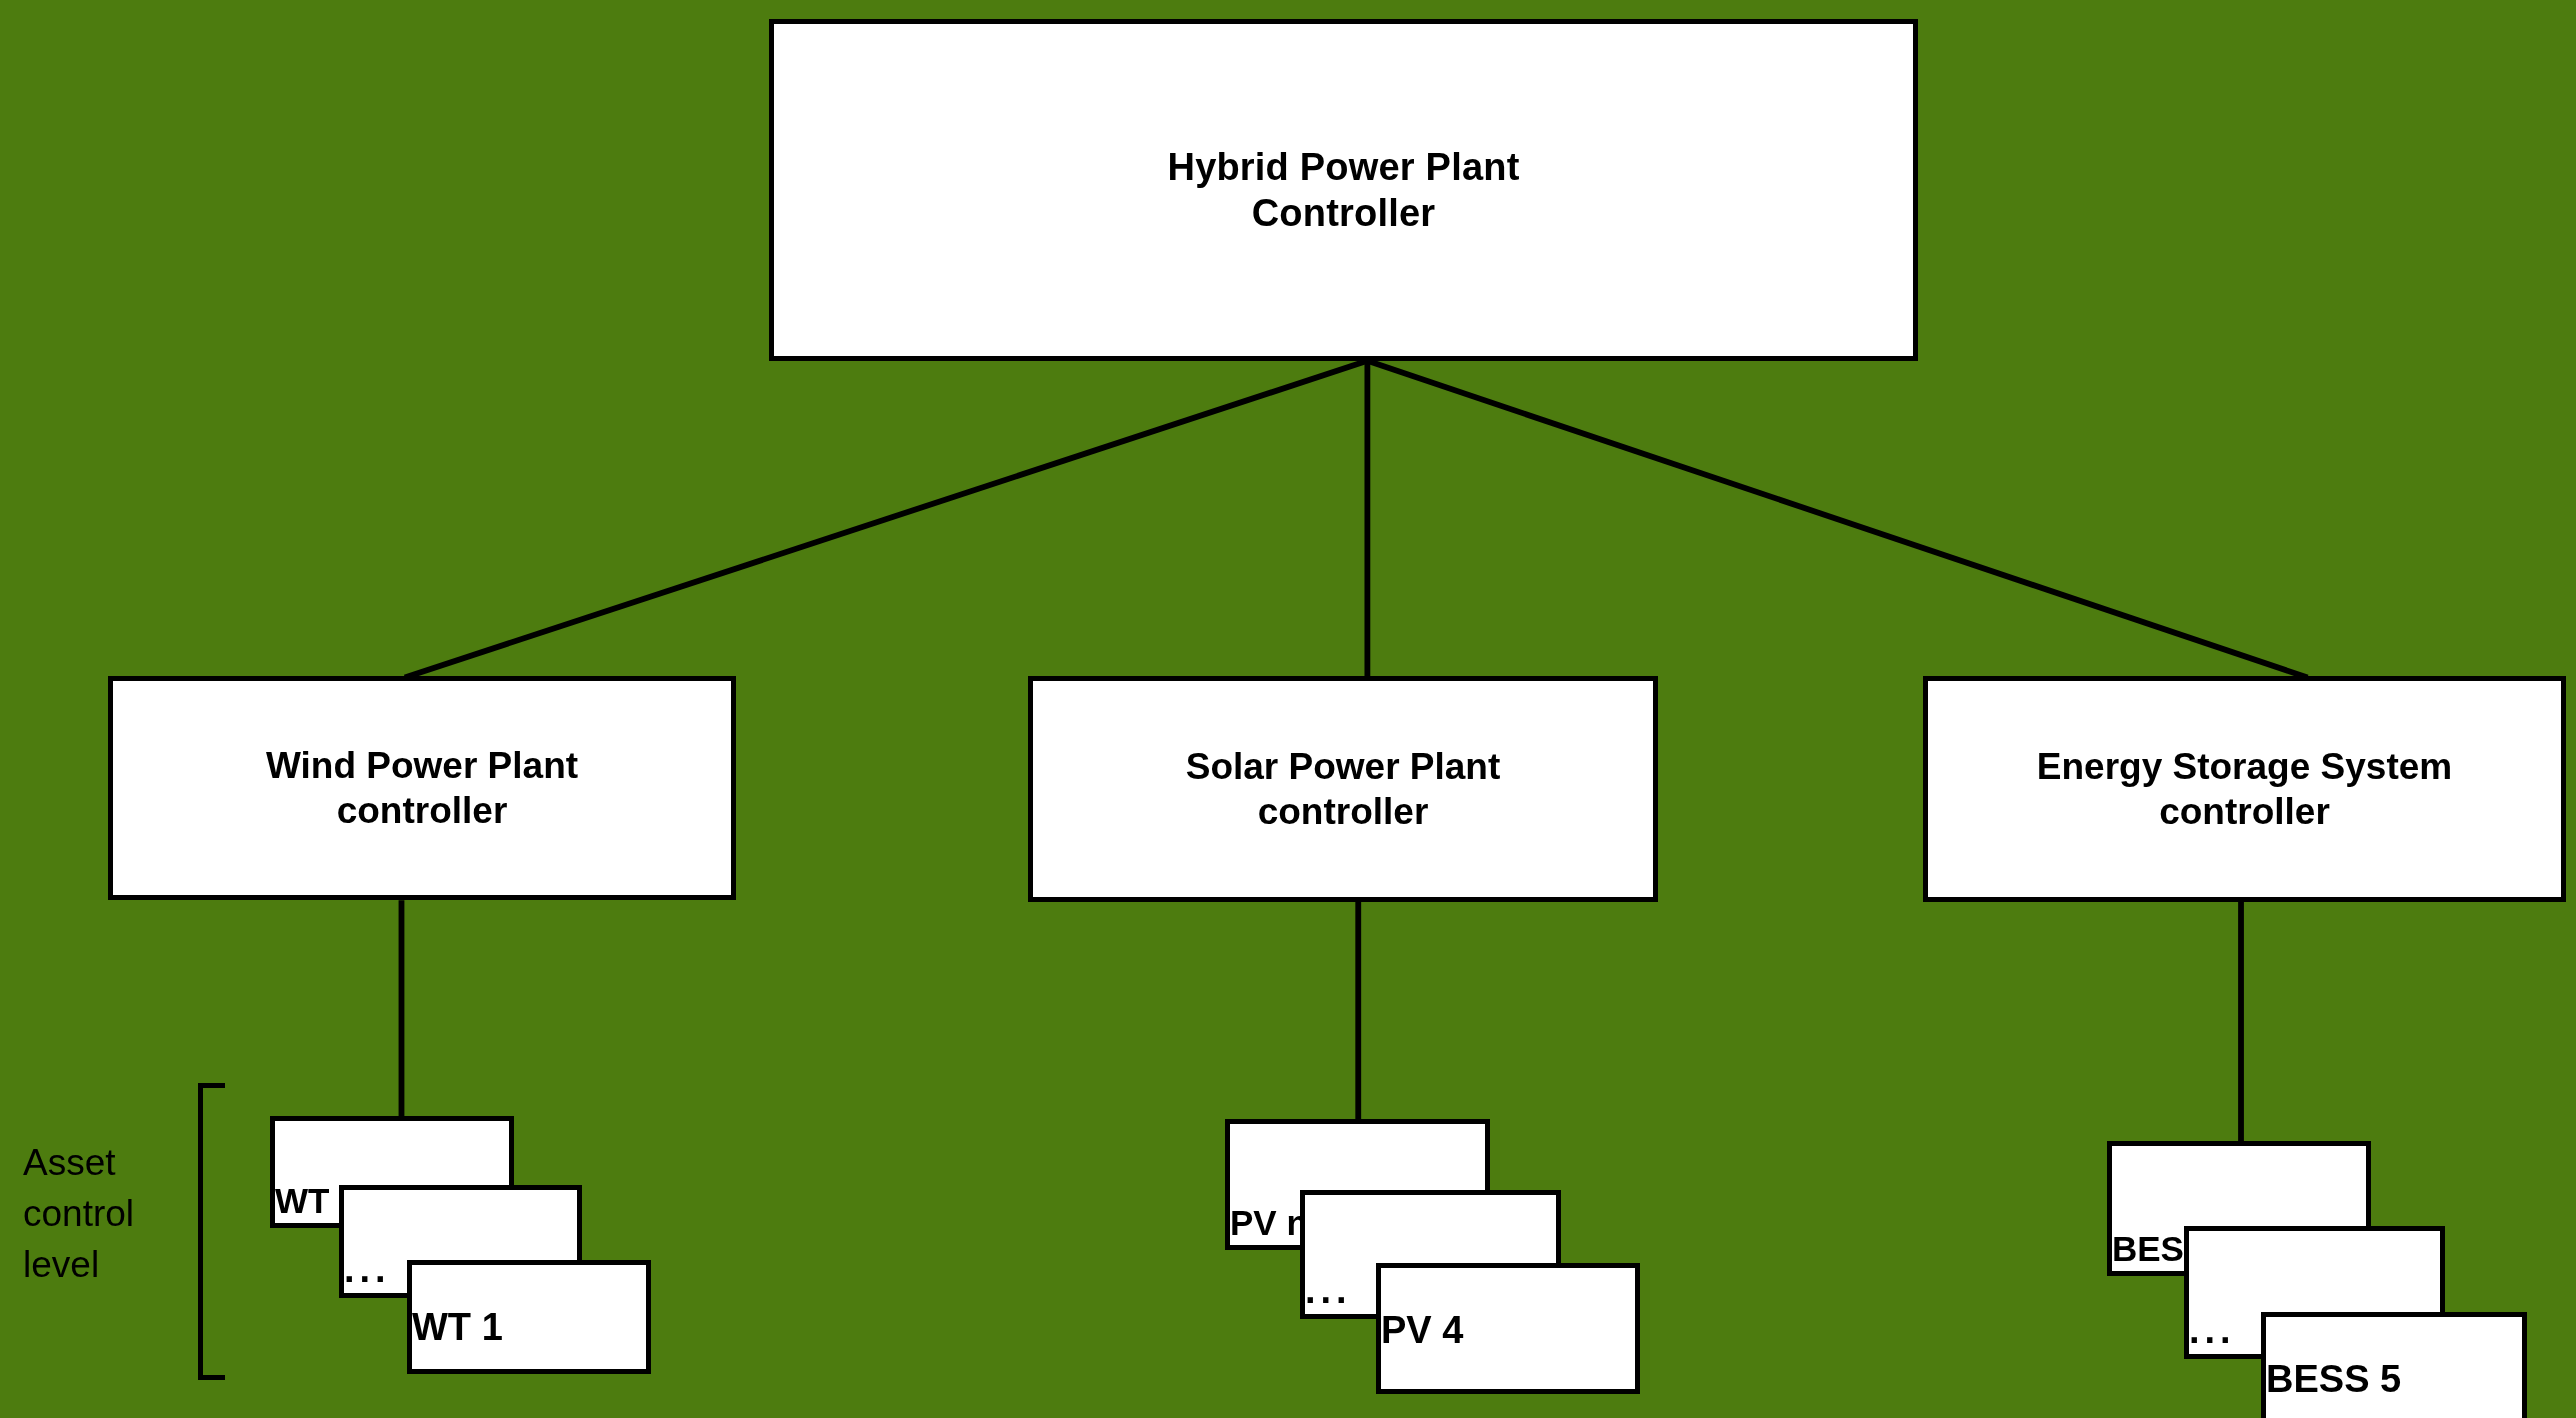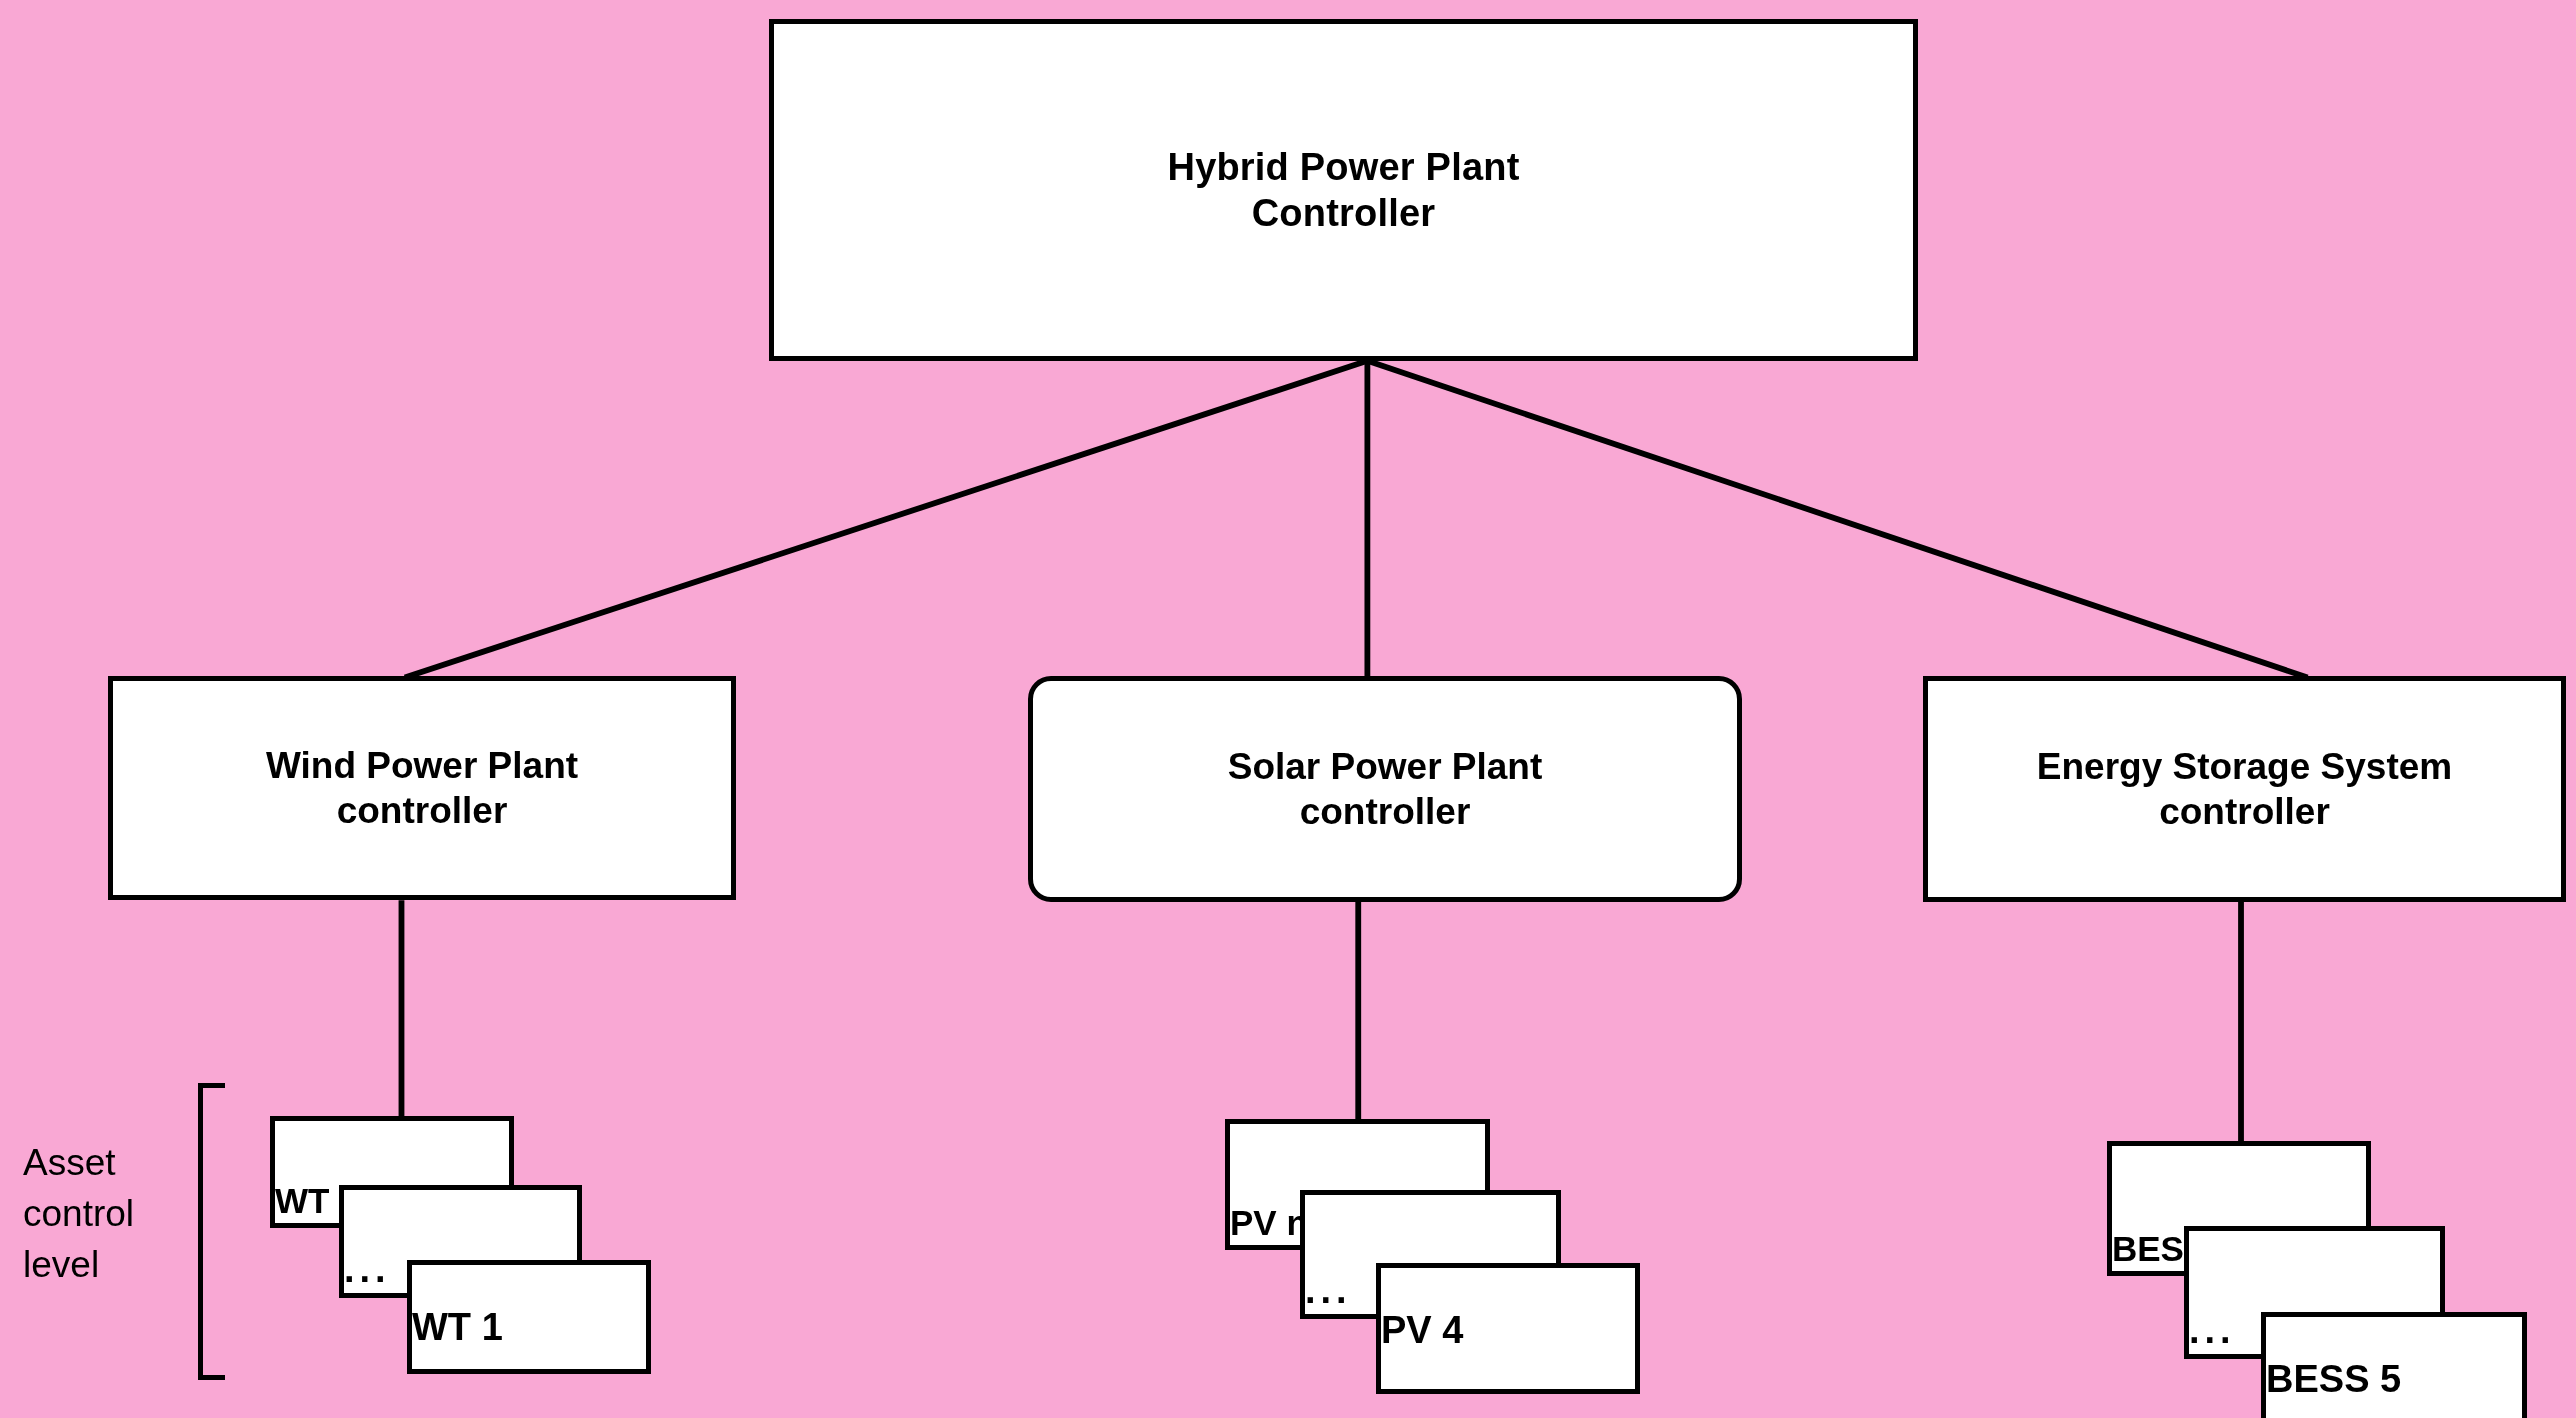--- a/index.html
+++ b/index.html
@@ -5,21 +5,21 @@
 <style>
   html, body {
     margin: 0;
     padding: 0;
     background: #ffffff;
   }
   #canvas {
     position: relative;
     width: 2576px;
     height: 1419px;
-    background: #f9a8d4;
+    background: #4d7c0f;
     overflow: hidden;
     font-family: "Liberation Sans", "DejaVu Sans", sans-serif;
   }
   
   .box {
     position: absolute;
     box-sizing: border-box;
     background: #ffffff;
     border: 5.8px solid #000000;
     display: flex;
@@ -33,21 +33,21 @@
     line-height: 1.22;
     white-space: pre-line;
   }
   
   #box-hppc { left: 769px; top: 19px; width: 1149px; height: 342px; }
   #box-hppc .label { font-size: 38px; letter-spacing: 0.2px; }
 
   
   .plant-box .label { font-size: 37px; }
   #box-wind  { left: 108px;  top: 676px; width: 628px; height: 224px; }
-  #box-solar { left: 1028px; top: 676px; width: 714px; height: 226px; border-radius: 23px; }
+  #box-solar { left: 1028px; top: 676px; width: 630px; height: 226px; }
   #box-ess   { left: 1923px; top: 676px; width: 643px; height: 226px; }
 
   
   .asset-box {
     position: absolute;
     box-sizing: border-box;
     background: #ffffff;
     border: 5.8px solid #000000;
   }
   .asset-box .asset-label {

